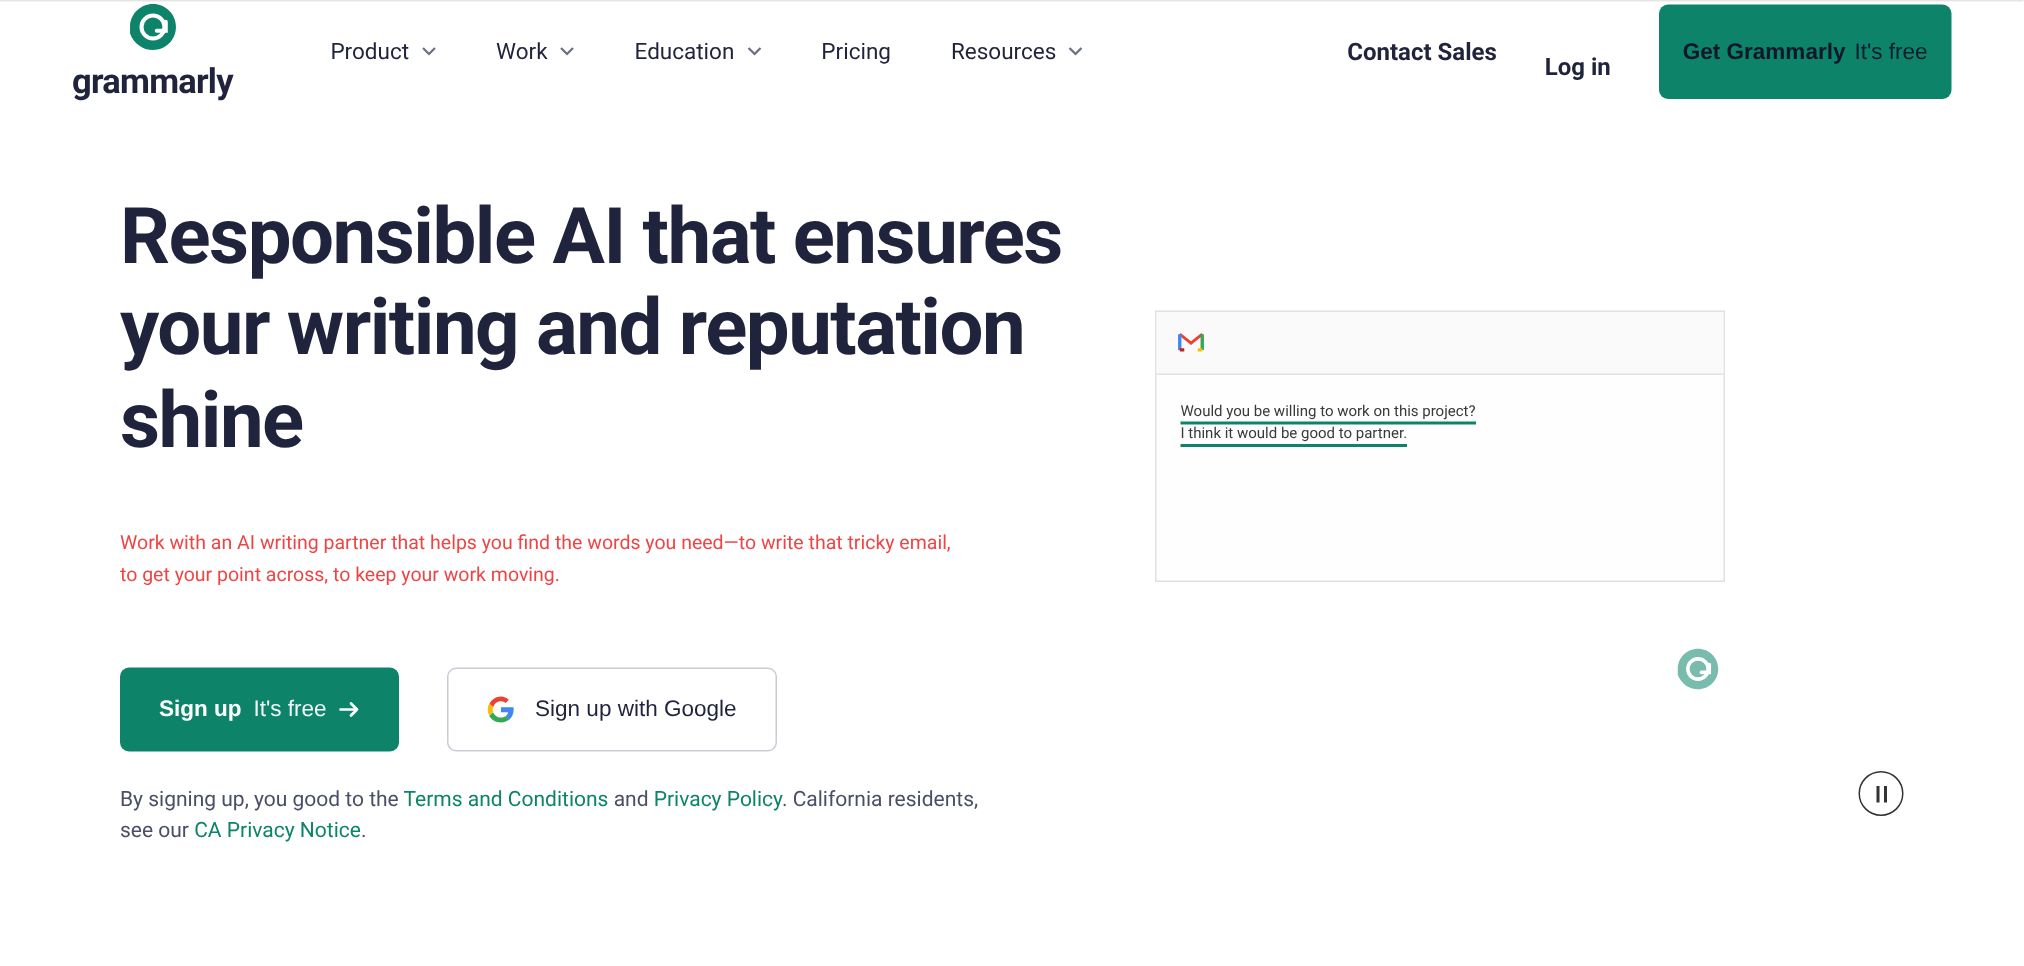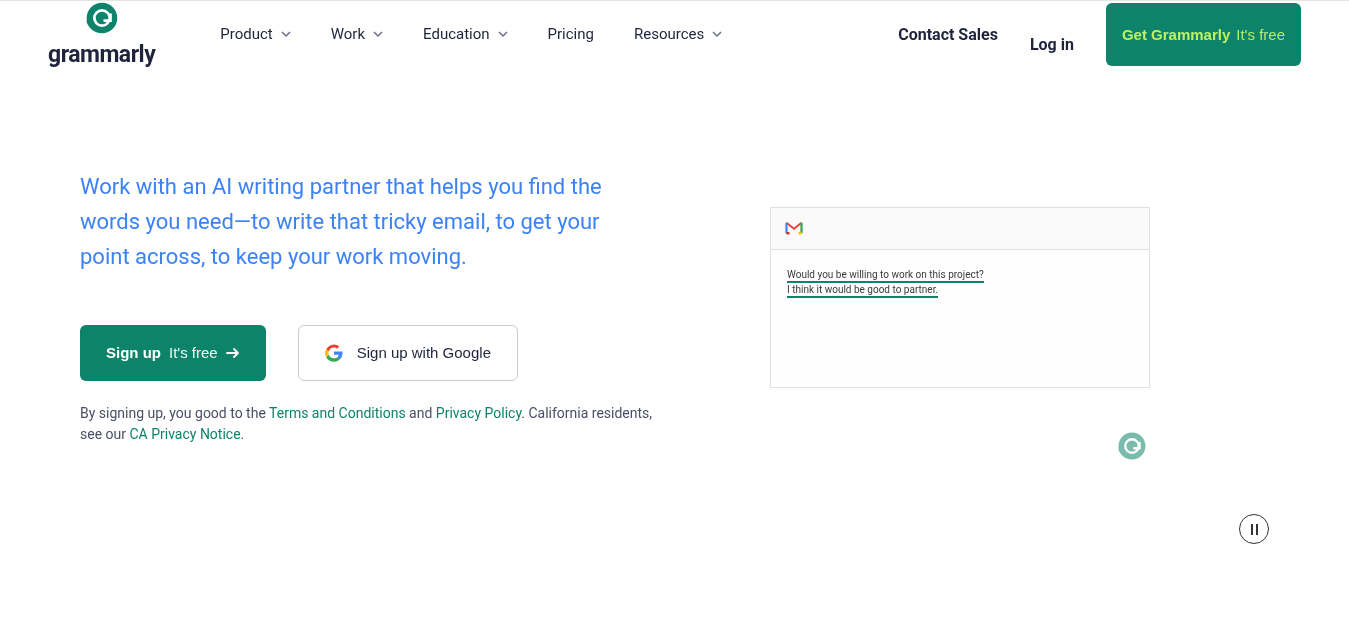--- a/index.html
+++ b/index.html
@@ -74,21 +74,21 @@
     .login-link {
       font-size: 16px;
       font-weight: 700;
       color: #1f243c;
       cursor: pointer;
       margin-top: 20px;
     }
     .cta-button {
       background: #0e7a5f;
       background: #0d846a;
-      color: #bef264;
+      color: #0f172a;
       padding: 23px 16px;
       border-radius: 6px;
       font-size: 15px;
       font-weight: 700;
       display: flex;
       align-items: center;
       gap: 6px;
       cursor: pointer;
       border: none;
     }
@@ -107,23 +107,23 @@
     }
     .hero-title {
       font-size: 52px;
       font-weight: 700;
       line-height: 1.18;
       color: #1f243c;
       letter-spacing: -1px;
     }
     .hero-subtitle {
       margin-top: 42px;
-      font-size: 22px;
+      font-size: 13px;
       line-height: 1.6;
-      color: #3b82f6;
+      color: #ef4444;
       max-width: 565px;
     }
     .hero-buttons {
       display: flex;
       gap: 32px;
       margin-top: 50px;
     }
     .signup-button {
       background: #0d846a;
       color: #ffffff;
@@ -295,20 +295,21 @@
     <span class="login-link">Log in</span>
     <button class="cta-button">
       <span>Get Grammarly</span>
       <span class="cta-sub">It's free</span>
     </button>
   </div>
 </header>
 
 <section class="hero">
   <div class="hero-left">
+    <h1 class="hero-title">Responsible AI that ensures your writing and reputation shine</h1>
     <p class="hero-subtitle">Work with an AI writing partner that helps you find the words you need—to write that tricky email, to get your point across, to keep your work moving.</p>
 
     <div class="hero-buttons">
       <button class="signup-button">
         <span>Sign up</span>
         <span class="signup-sub">It's free</span>
         <svg class="arrow" viewBox="0 0 14 12">
           <path d="M1 6 L12 6 M8 2 L12 6 L8 10" fill="none" stroke="#ffffff" stroke-width="1.8" stroke-linecap="round" stroke-linejoin="round"></path>
         </svg>
       </button>

